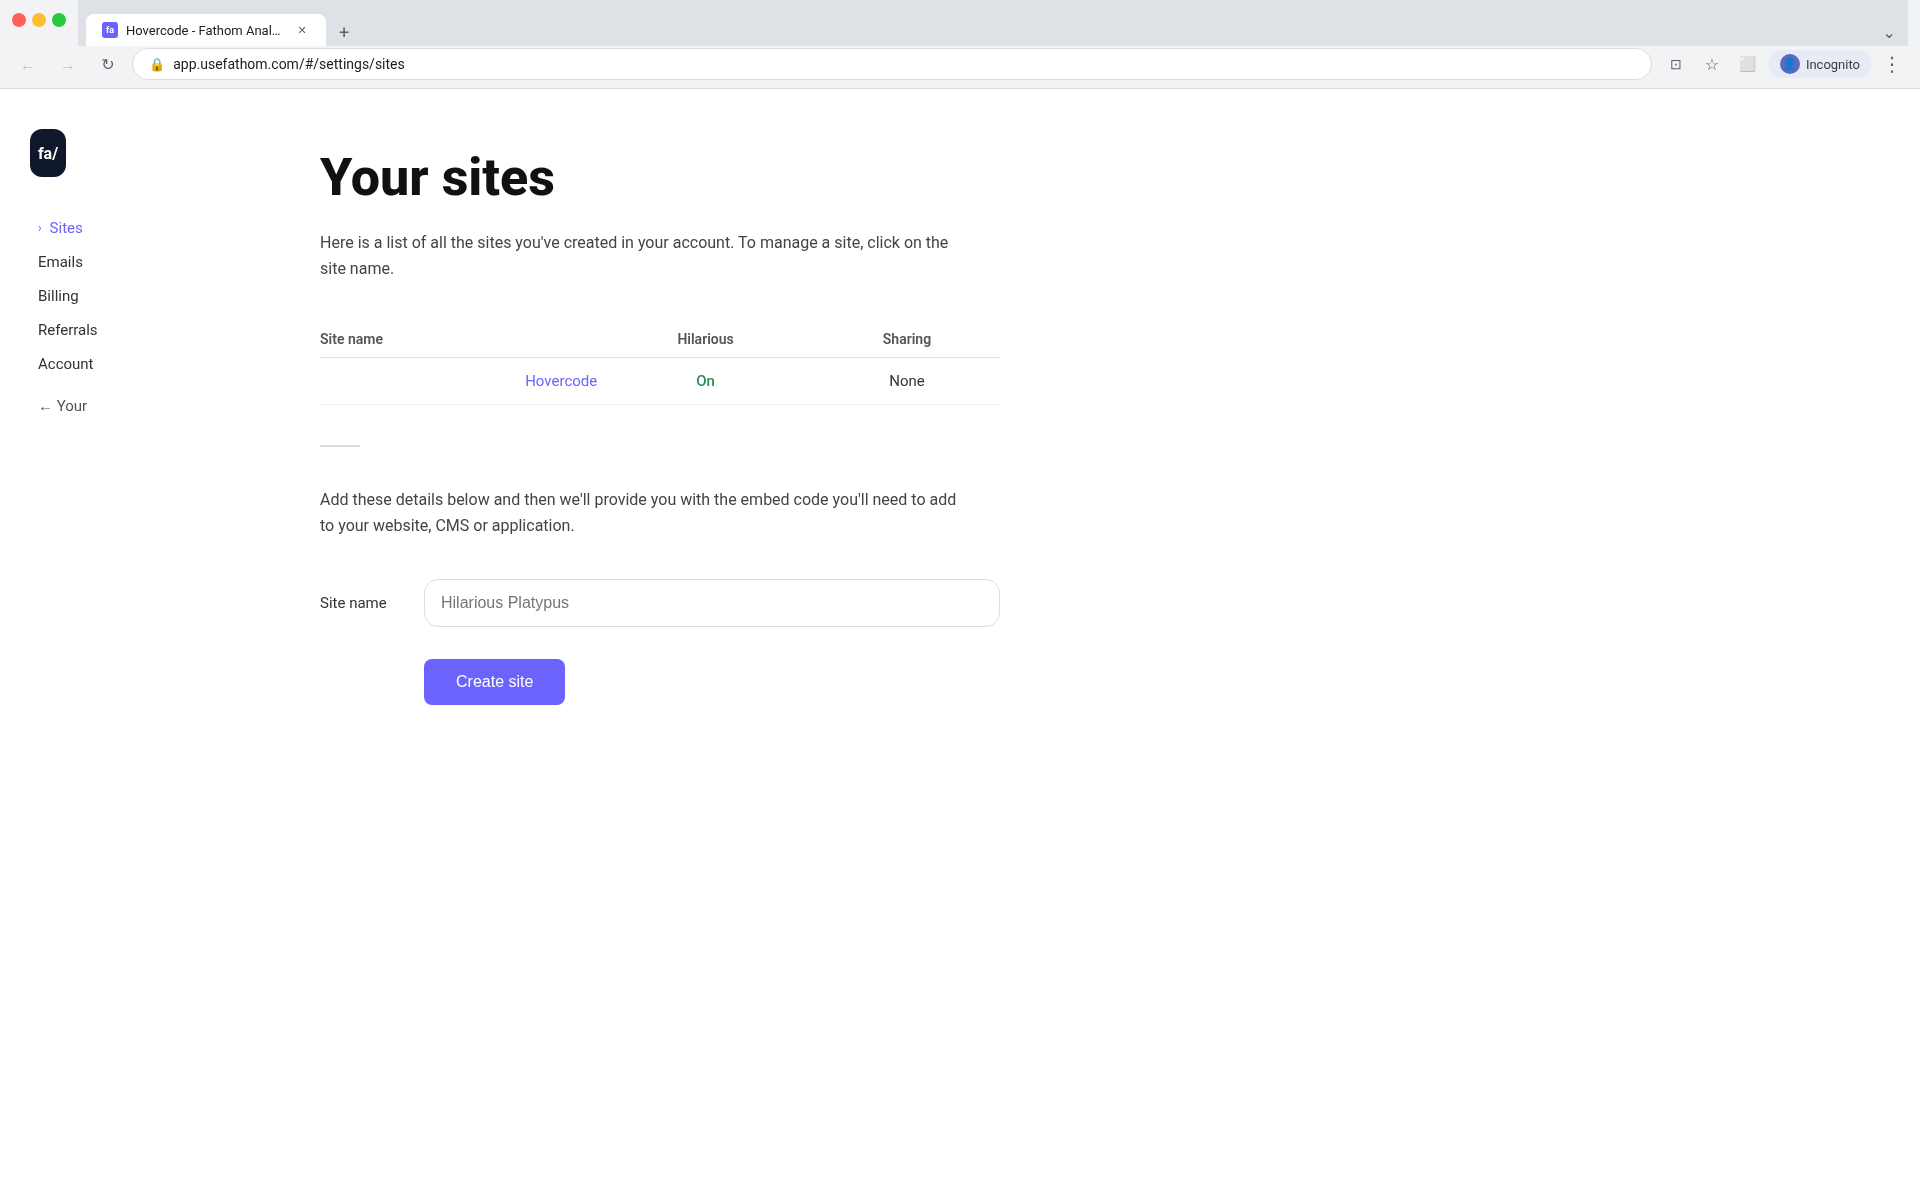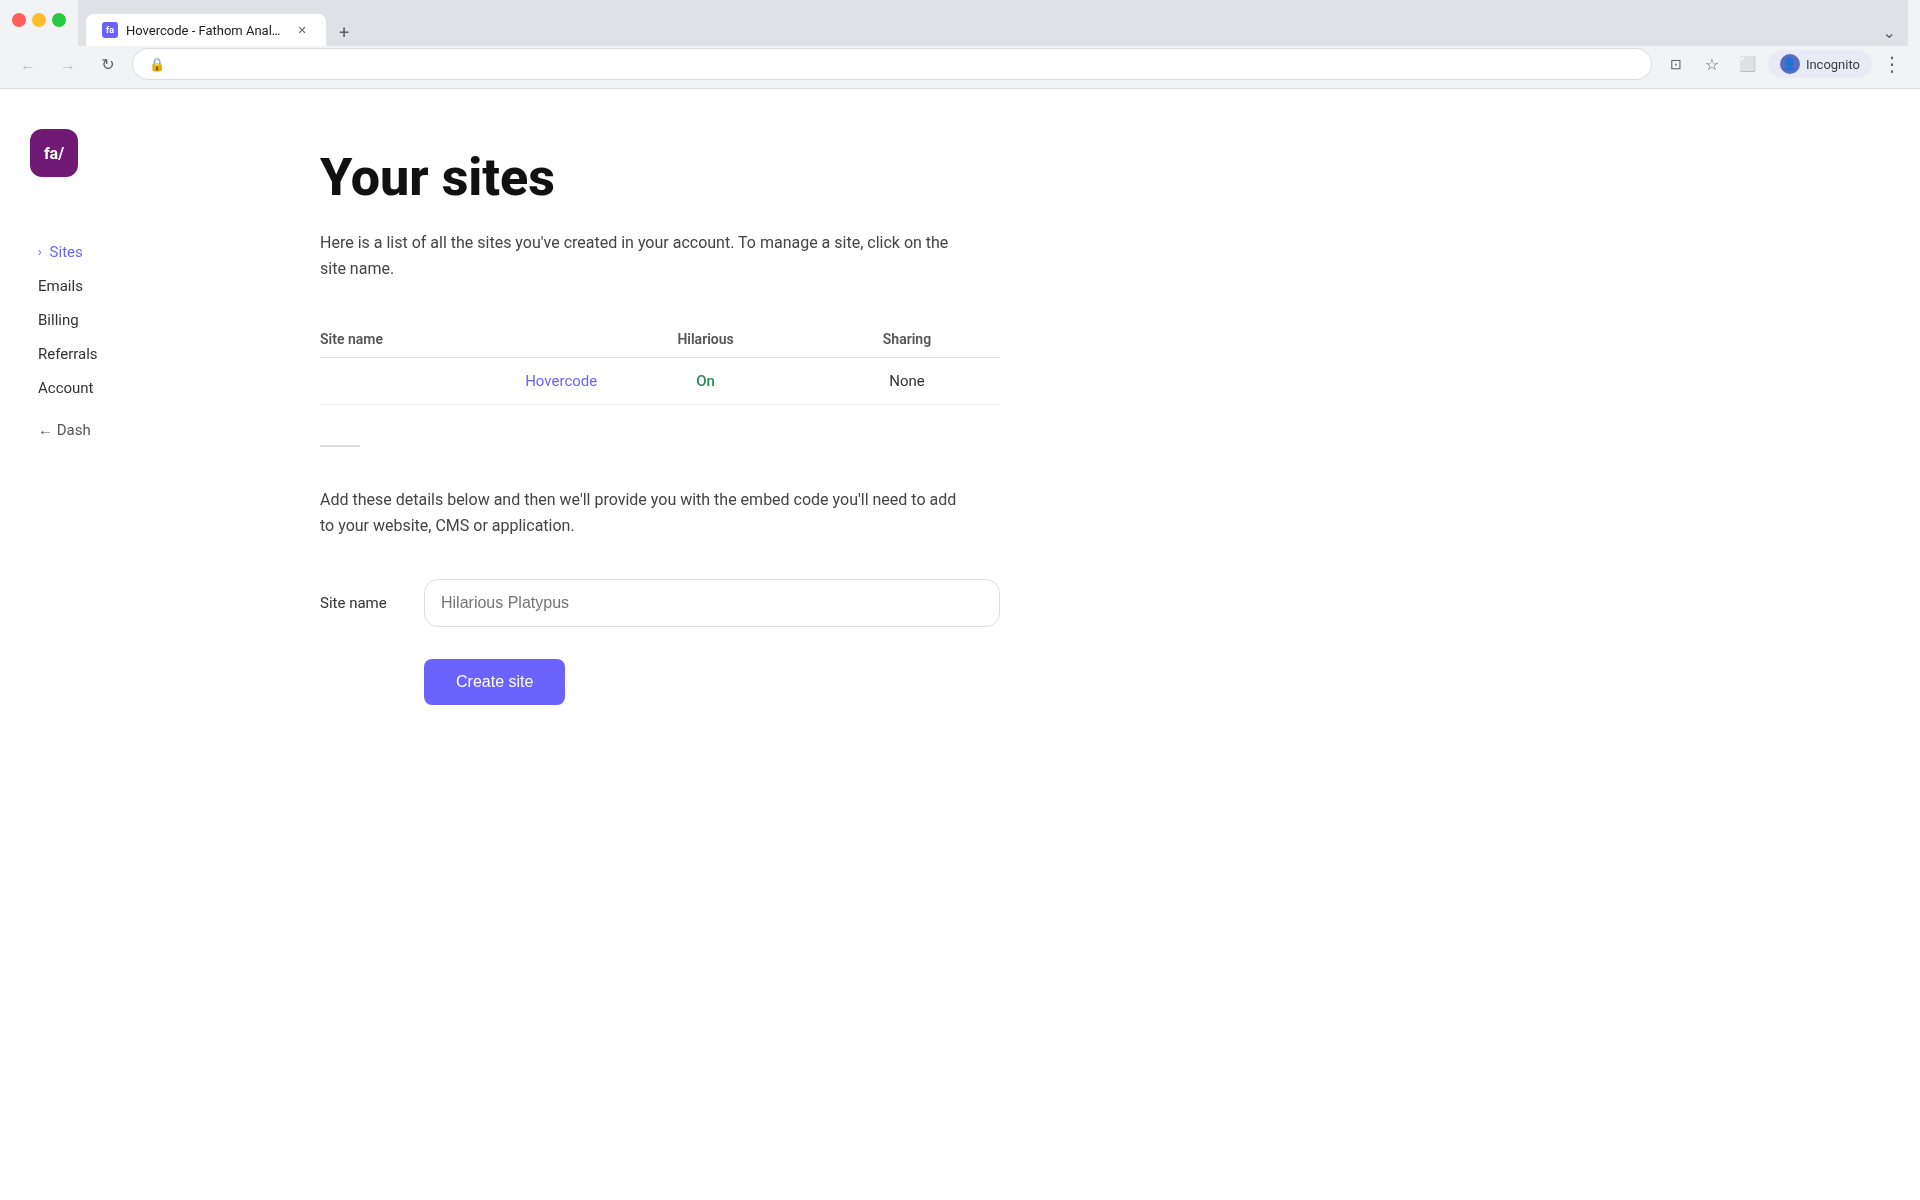--- a/index.html
+++ b/index.html
@@ -241,31 +241,31 @@
       background: #fff;
     }
 
     .sidebar {
       width: 240px;
       padding: 40px 30px;
       flex-shrink: 0;
     }
 
     .logo {
-      width: 48px;
+      width: 36px;
       height: 48px;
-      background: #701a75;
+      background: #0f172a;
       border-radius: 12px;
       display: flex;
       align-items: center;
       justify-content: center;
       color: white;
       font-size: 16px;
       font-weight: bold;
-      margin-bottom: 60px;
+      margin-bottom: 36px;
     }
 
     .nav-links {
       display: flex;
       flex-direction: column;
       gap: 4px;
     }
 
     .nav-link {
       display: flex;
@@ -447,20 +447,21 @@
       <div class="collapse-btn">⌄</div>
     </div>
   </div>
 
   <div class="address-bar">
     <div class="nav-btn disabled">←</div>
     <div class="nav-btn disabled">→</div>
     <div class="nav-btn">↻</div>
     <div class="url-bar">
       <span class="lock-icon">🔒</span>
+      <span class="url-text">app.usefathom.com/#/settings/sites</span>
     </div>
     <div class="address-actions">
       <div class="addr-btn" style="font-size:14px; color:#5f6368;">⊡</div>
       <div class="addr-btn">☆</div>
       <div class="addr-btn" style="font-size:14px;">⬜</div>
       <div class="profile-btn">
         <div class="profile-icon">👤</div>
         <span class="profile-text">Incognito</span>
       </div>
       <div class="menu-btn">⋮</div>
@@ -483,21 +484,21 @@
       <a class="nav-link">
         <span>Billing</span>
       </a>
       <a class="nav-link">
         <span>Referrals</span>
       </a>
       <a class="nav-link">
         <span>Account</span>
       </a>
       <a class="nav-link back-link">
-        <span>← Dash</span>
+        <span>← Your</span>
       </a>
     </nav>
   </div>
 
   <div class="main-content">
     <h1>Your sites</h1>
     <p class="subtitle">Here is a list of all the sites you've created in your account. To manage a site, click on the site name.</p>
 
     
     <table class="sites-table">

